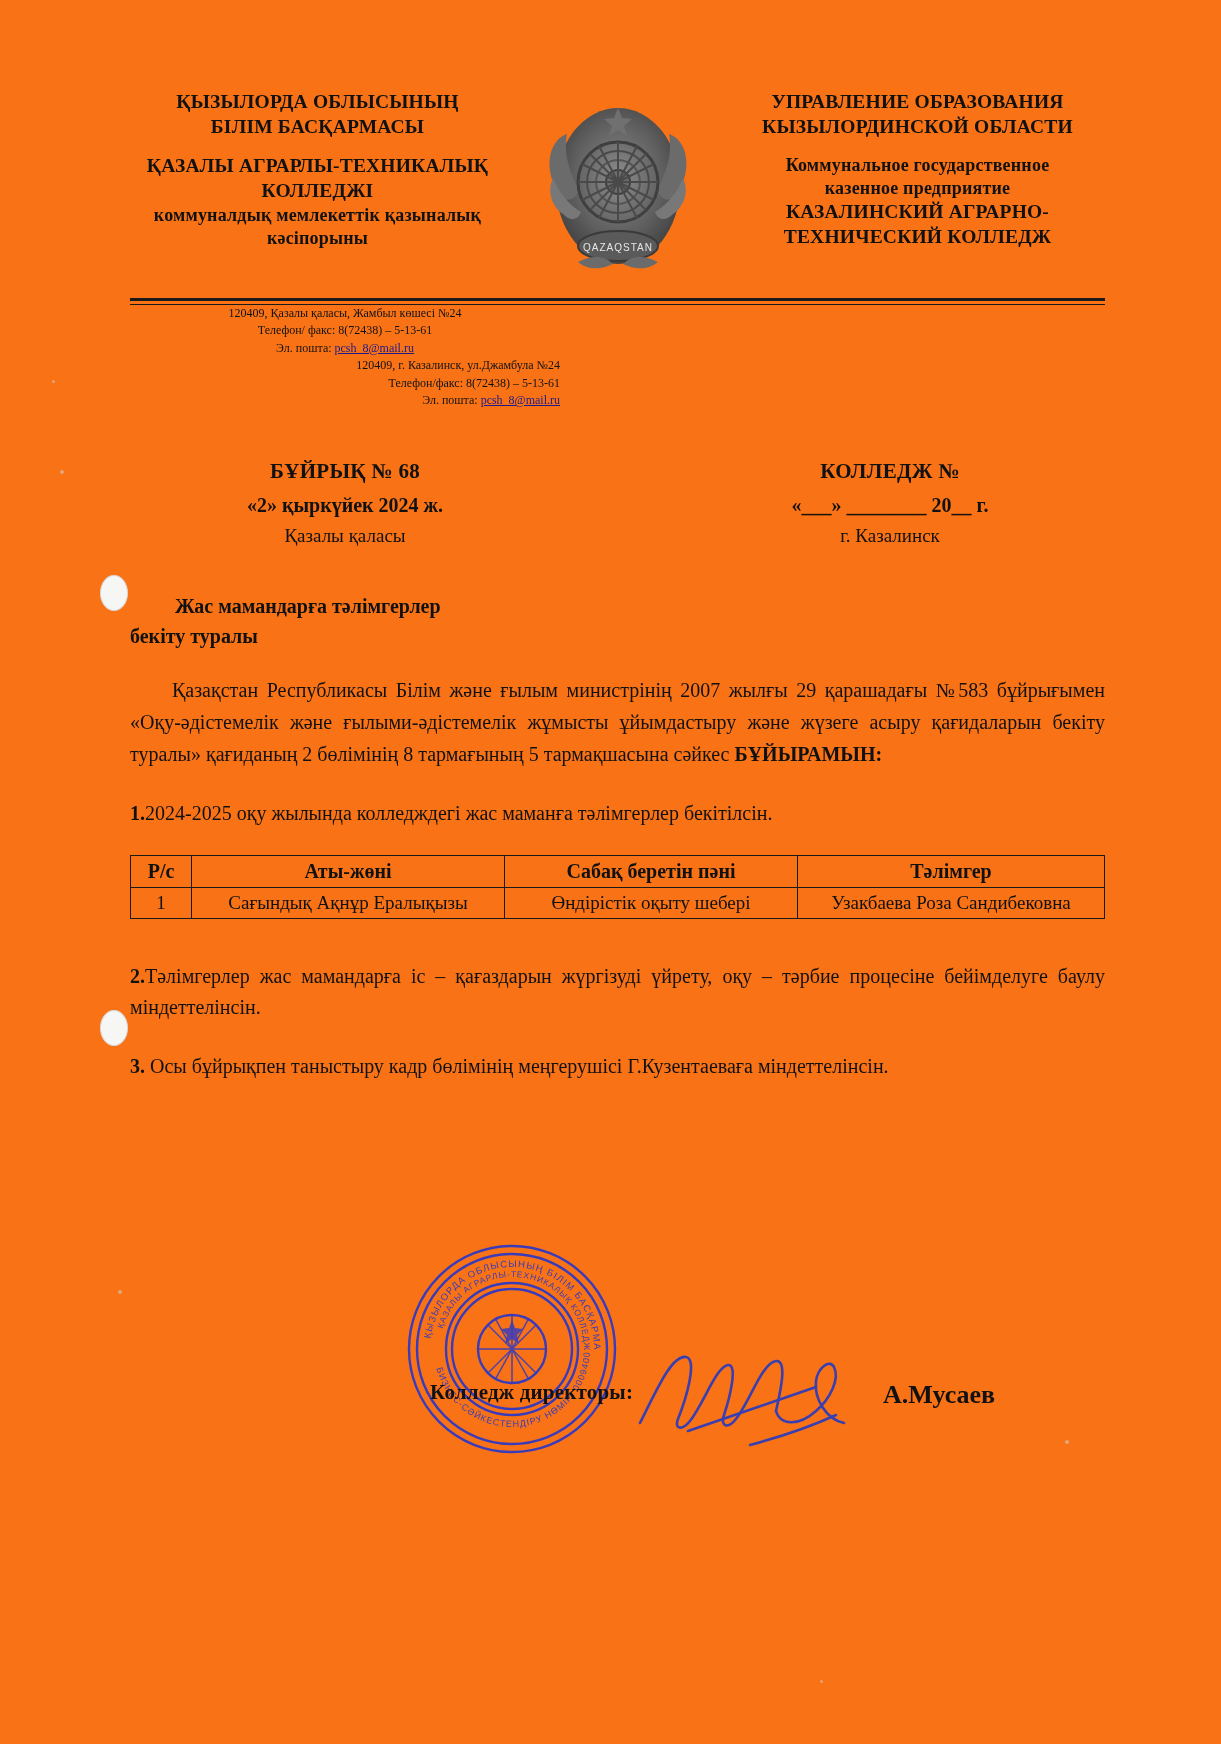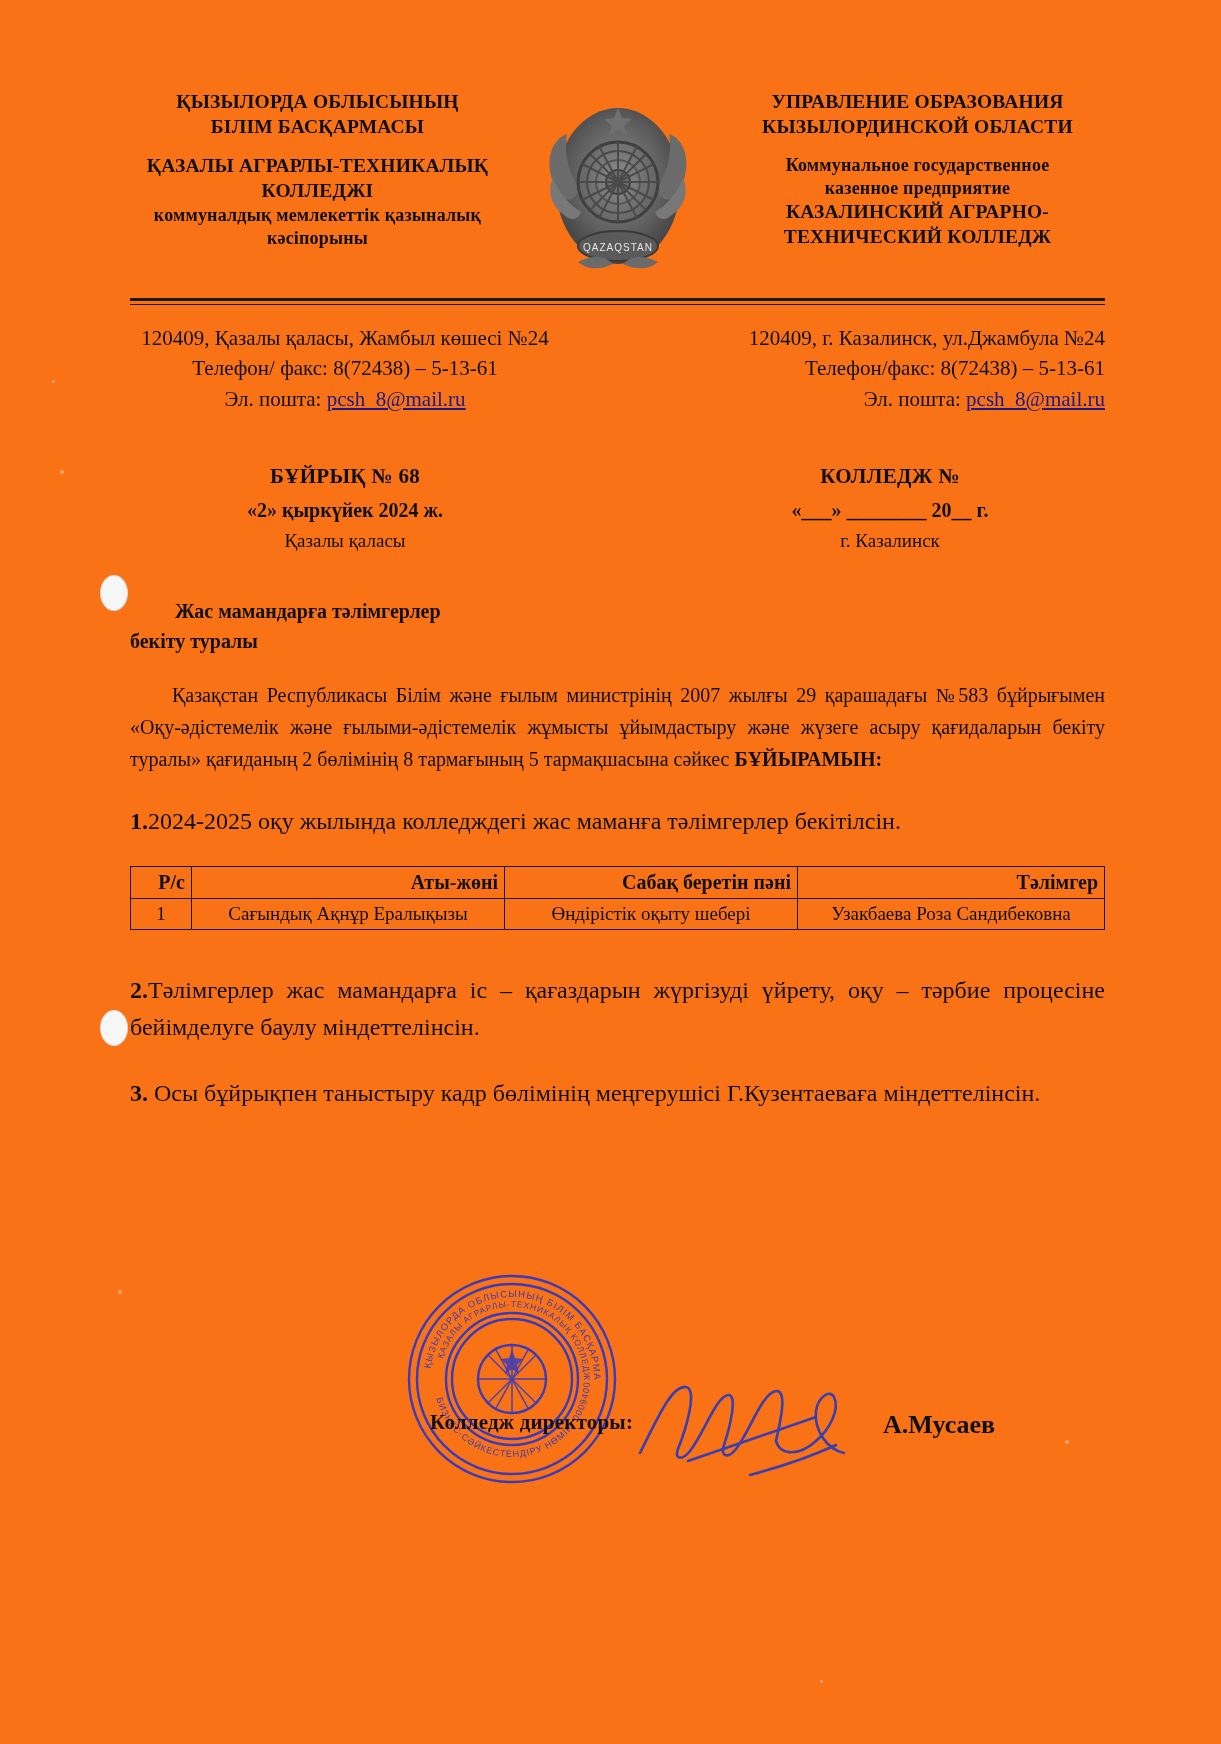--- a/index.html
+++ b/index.html
@@ -69,23 +69,23 @@
     margin-top: 14px;
     border-top: 3px solid #1a1a1a;
     border-bottom: 1px solid #1a1a1a;
     height: 3px;
   }
 
   
   .contacts {
     display: flex;
     justify-content: space-between;
-    margin-top: 18px;
-    font-size: 21px;
+    font-size: 12px;
     line-height: 1.45;
+    flex-direction: column;
   }
   .contacts .c-left { text-align: center; width: 430px; }
   .contacts .c-right { text-align: right; width: 430px; }
   .mail-link {
     color: #1a1a8c;
     text-decoration: underline;
   }
 
   
   .order-row {
@@ -127,39 +127,39 @@
     margin-top: 24px;
     font-size: 20px;
     line-height: 1.58;
     text-align: justify;
   }
   .para.indent { text-indent: 42px; }
   .b { font-weight: bold; }
 
   .clause {
     margin-top: 28px;
-    font-size: 24px;
+    font-size: 20px;
     line-height: 1.55;
     text-align: justify;
   }
 
   
   table.tbl {
     margin-top: 26px;
     border-collapse: collapse;
     width: 100%;
     font-size: 19px;
   }
   table.tbl th,
   table.tbl td {
     border: 1px solid #1a1a1a;
     padding: 4px 6px;
     text-align: center;
   }
-  table.tbl th { font-weight: bold; font-size: 20px; text-align: right; }
+  table.tbl th { font-weight: bold; font-size: 20px; }
   table.tbl td.num { width: 48px; }
   table.tbl td.c2 { width: 300px; }
   table.tbl td.c3 { width: 280px; }
 
   
   .sign-wrap {
     position: relative;
     margin-top: 150px;
     height: 230px;
   }

